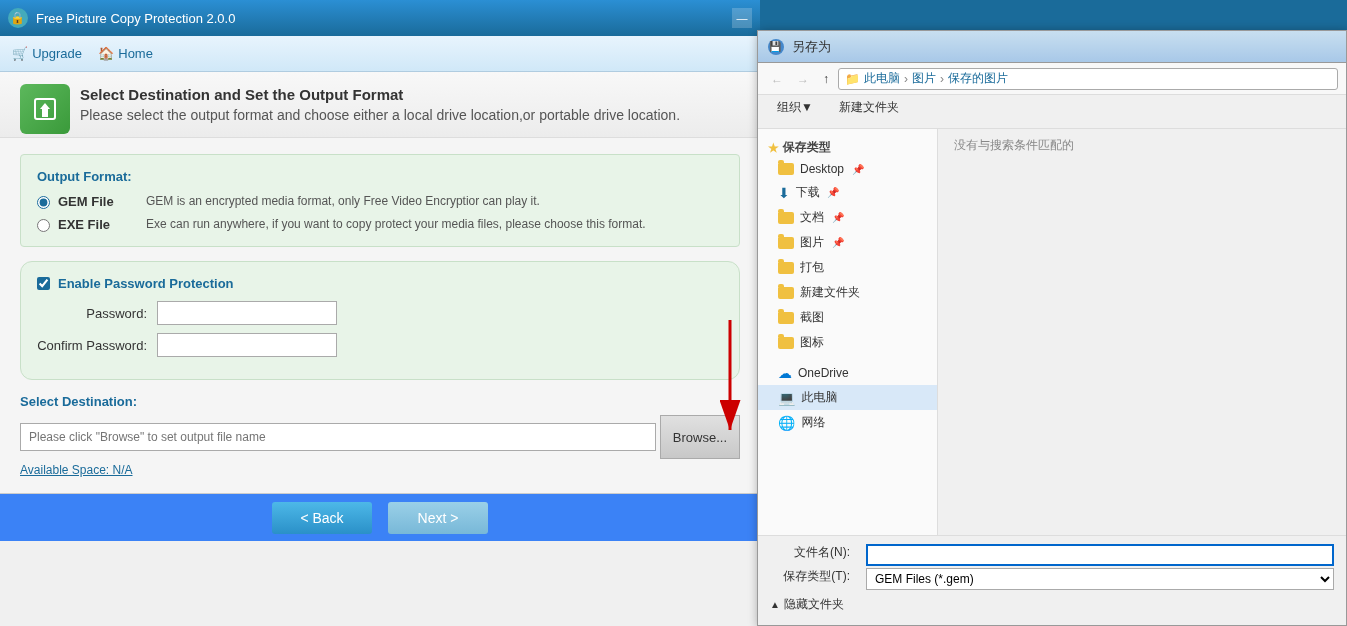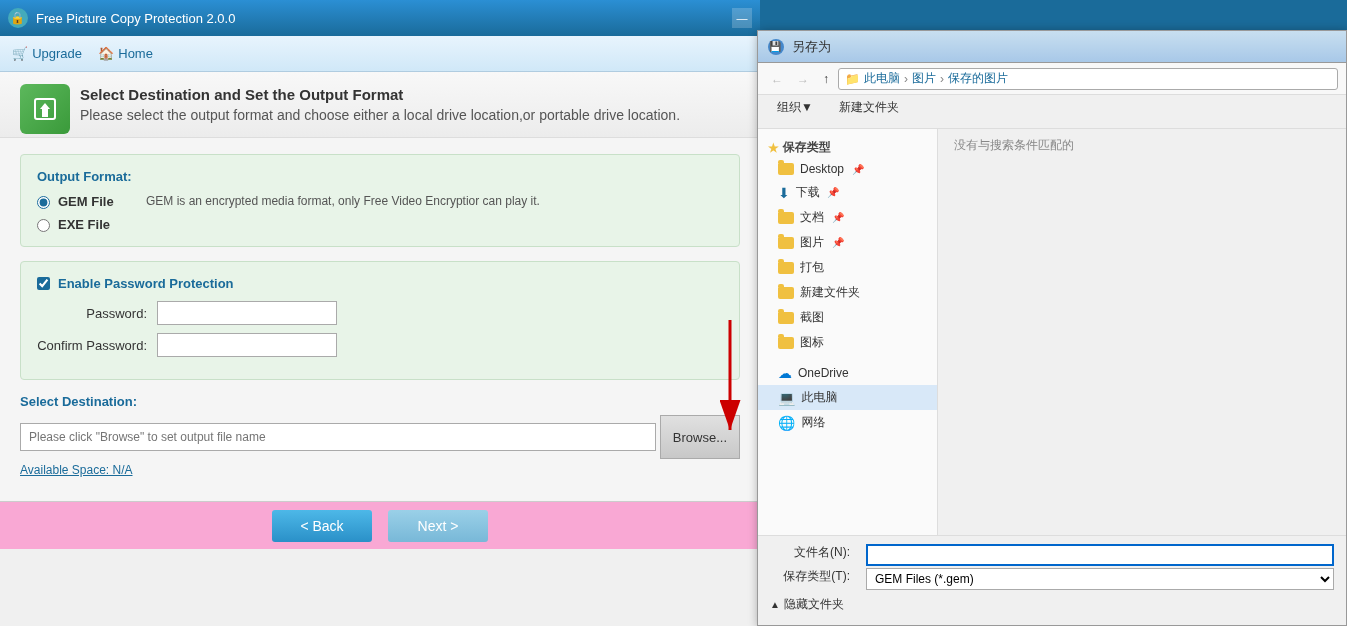--- a/index.html
+++ b/index.html
@@ -142,21 +142,21 @@
     }
 
     .radio-desc {
       font-size: 12px;
       color: #555;
     }
 
     .checkbox-section {
       background: #e8f4e8;
       border: 1px solid #c8e0c8;
-      border-radius: 4px;
+      border-radius: 12px;
       padding: 14px 16px;
       margin-bottom: 14px;
     }
 
     .checkbox-row {
       display: flex;
       align-items: center;
       gap: 8px;
       margin-bottom: 10px;
     }
@@ -188,21 +188,20 @@
     .field-input {
       width: 180px;
       height: 24px;
       border: 1px solid #aaa;
       background: white;
       padding: 0 4px;
       font-size: 12px;
     }
 
     .destination-section {
-      margin-bottom: 8px;
     }
 
     .destination-label {
       font-size: 13px;
       font-weight: bold;
       color: #1a6b9a;
       margin-bottom: 6px;
     }
 
     .destination-row {
@@ -233,21 +232,21 @@
     }
 
     .available-space {
       font-size: 12px;
       color: #1a6b9a;
       margin-top: 4px;
       text-decoration: underline;
     }
 
     .footer-bar {
-      background: #f9a8d4;
+      background: #3b82f6;
       border-top: 1px solid #ccc;
       height: 48px;
       display: flex;
       align-items: center;
       justify-content: center;
       gap: 16px;
     }
 
     .footer-btn {
       height: 32px;
@@ -575,20 +574,21 @@
       <div class="section-label">Output Format:</div>
       <div class="radio-group">
         <div class="radio-item">
           <input type="radio" name="outputFormat" id="gemFile" checked="" style="">
           <label for="gemFile" class="radio-label">GEM File</label>
           <span class="radio-desc">GEM is an encrypted media format, only Free Video Encryptior can play it.</span>
         </div>
         <div class="radio-item">
           <input type="radio" name="outputFormat" id="exeFile" style="">
           <label for="exeFile" class="radio-label">EXE File</label>
+          <span class="radio-desc">Exe can run anywhere, if you want to copy protect your media files, please choose this format.</span>
         </div>
       </div>
     </div>
 
     <div class="checkbox-section">
       <div class="checkbox-row">
         <input type="checkbox" id="enablePwd" checked="" style="">
         <label for="enablePwd" class="checkbox-label">Enable Password Protection</label>
       </div>
       <div class="field-row">

